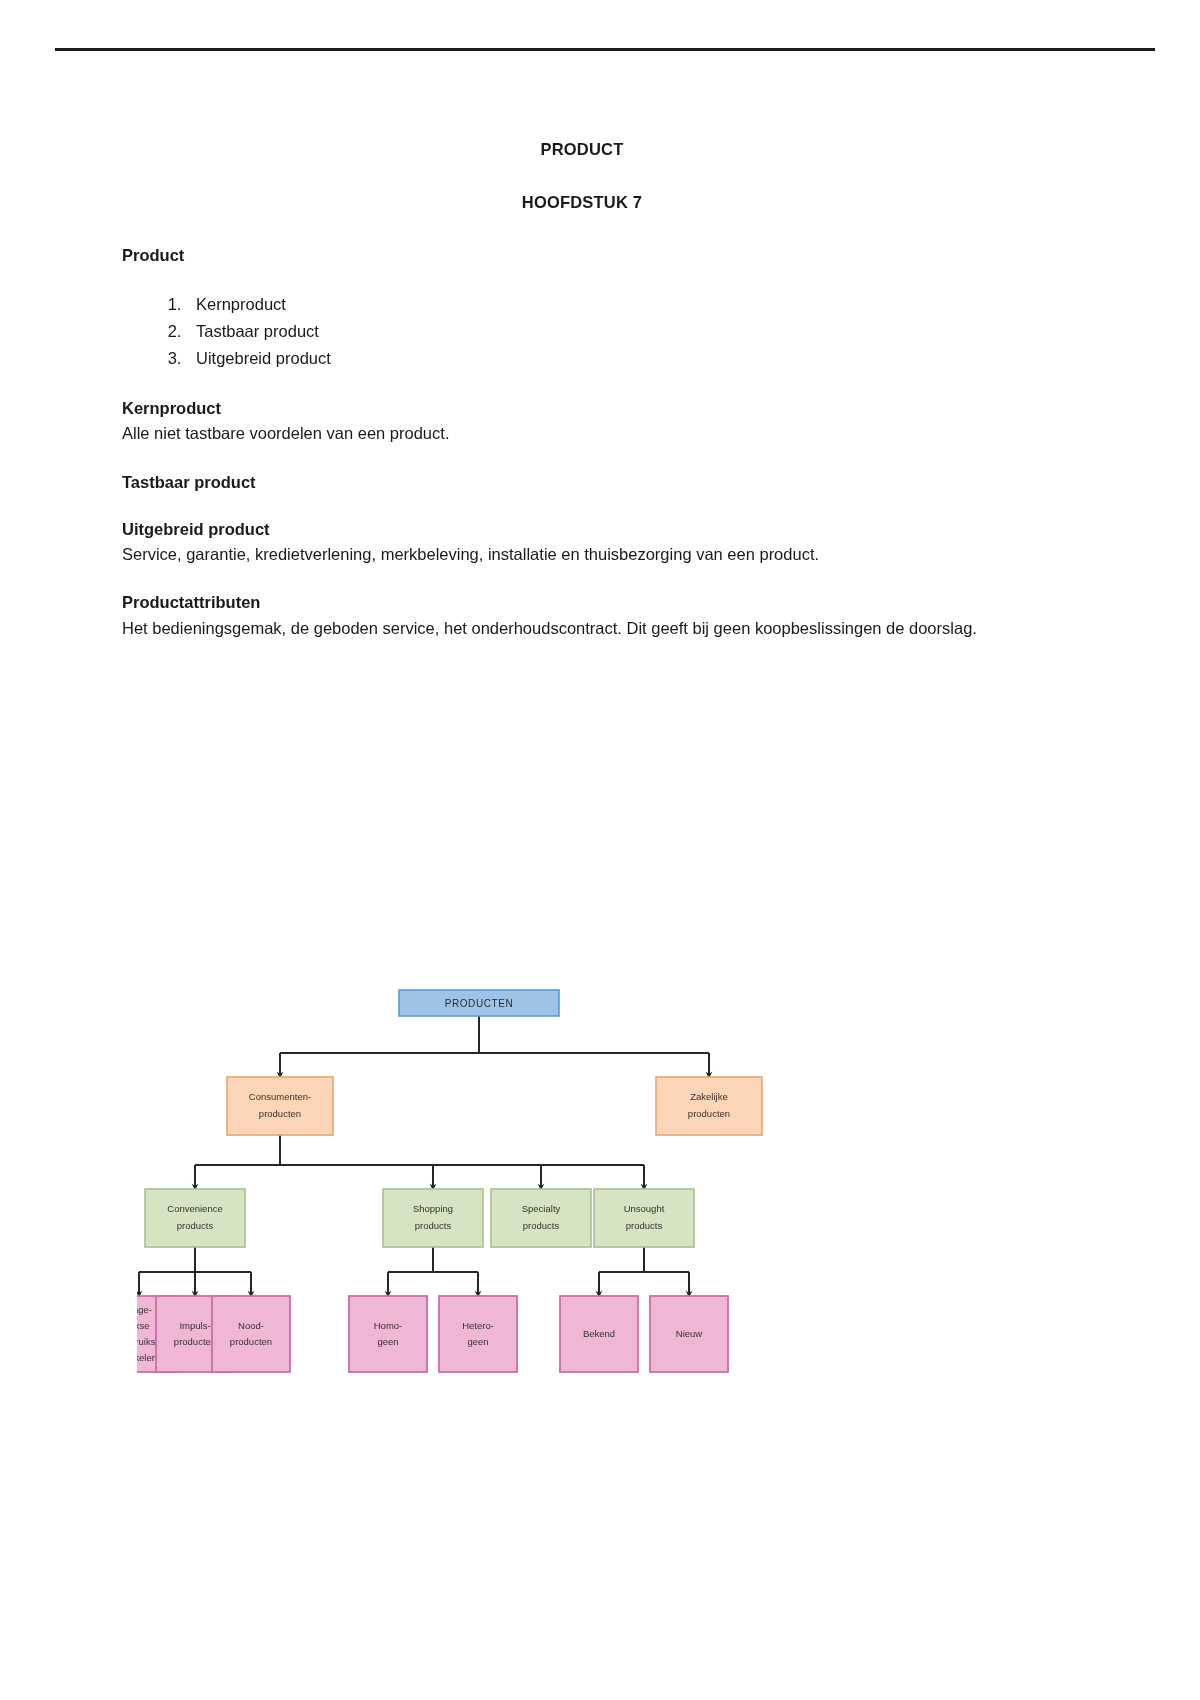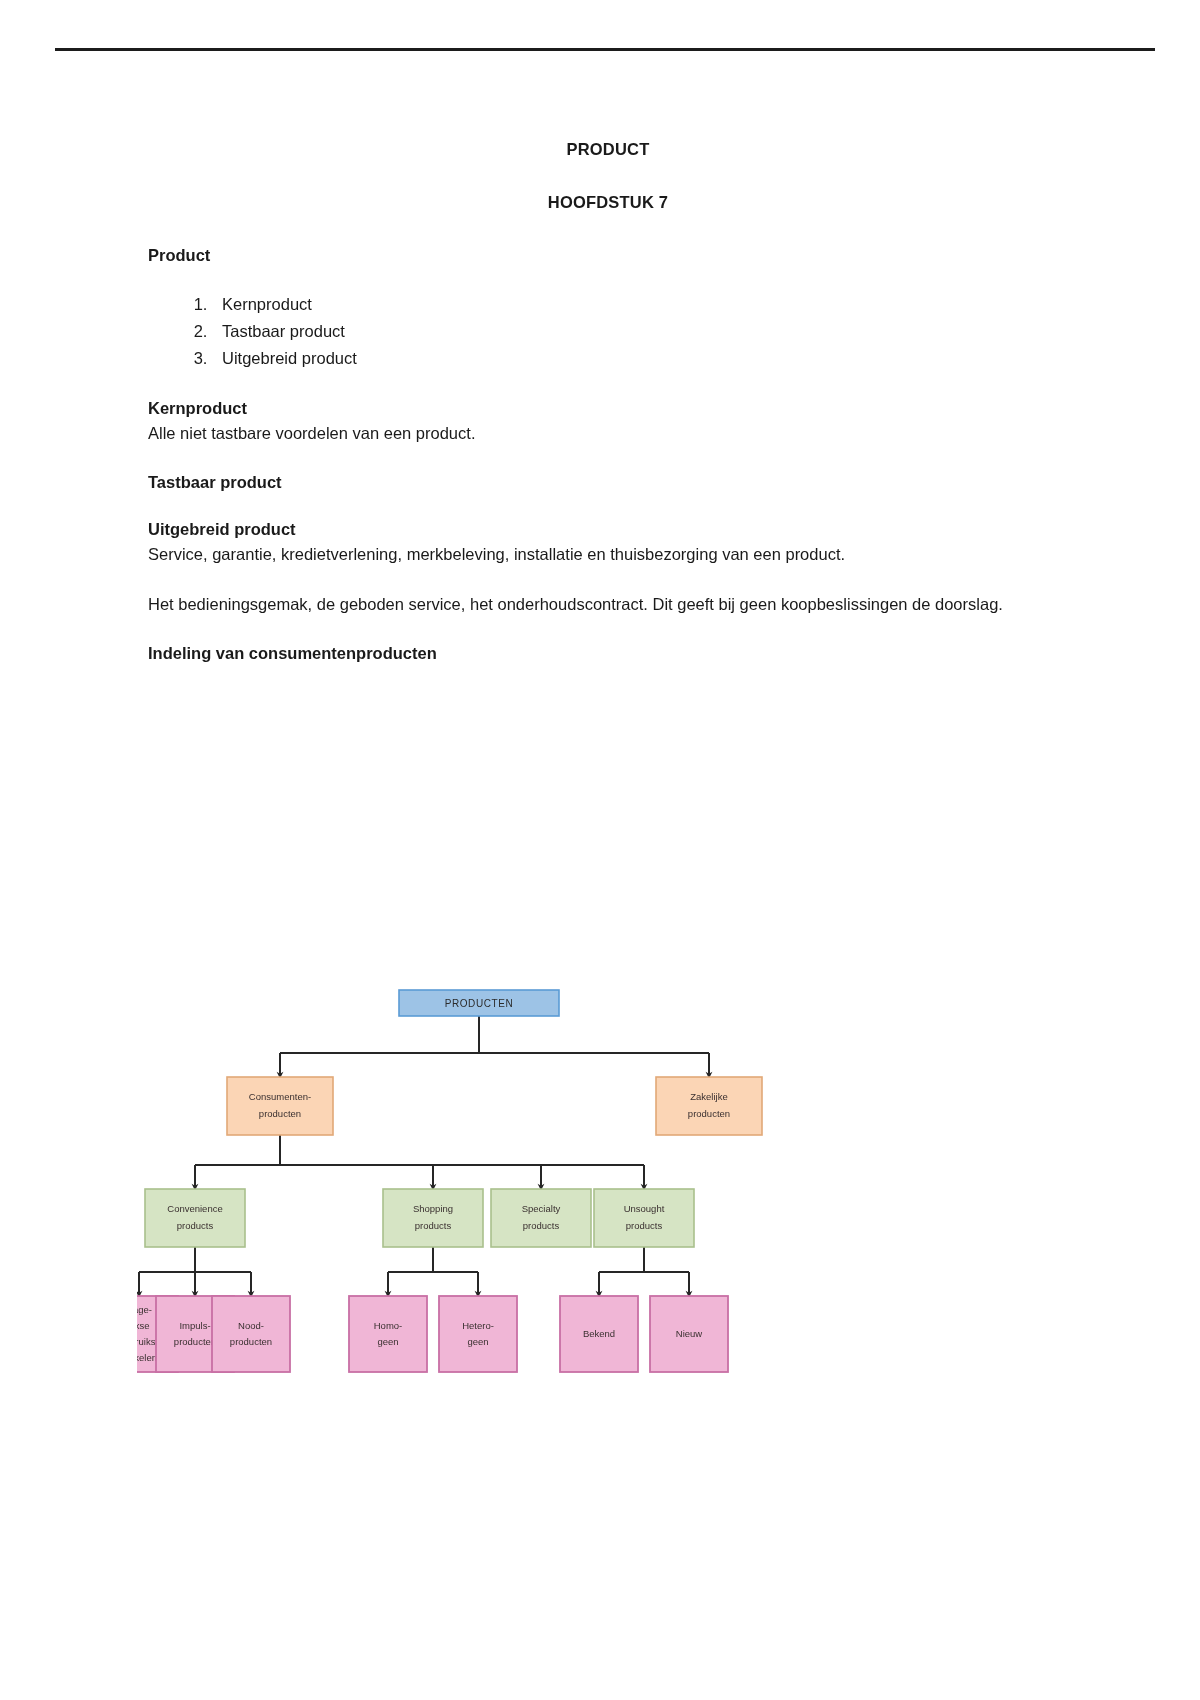--- a/index.html
+++ b/index.html
@@ -29,21 +29,21 @@
     left: 55px;
     top: 48px;
     width: 1100px;
     height: 0;
     border-top: 3px solid #1c1c1c;
   }
 
   
   .content {
     position: absolute;
-    left: 148px;
+    left: 122px;
     top: 138px;
     width: 920px;
   }
 
   .doc-title {
     text-align: center;
     font-weight: bold;
     font-size: 16.5px;
     letter-spacing: .2px;
     margin: 0 0 0 0;
@@ -149,26 +149,24 @@
     <div class="blk">
       <h2 class="heading">Tastbaar product</h2>
     </div>
 
     <div class="blk">
       <h2 class="heading">Uitgebreid product</h2>
       <p class="para blk-tight">Service, garantie, kredietverlening, merkbeleving, installatie en thuisbezorging van een product.</p>
     </div>
 
     <div class="blk">
+      <h2 class="heading">Productattributen</h2>
       <p class="para blk-tight">Het bedieningsgemak, de geboden service, het onderhoudscontract. Dit geeft bij geen koopbeslissingen de doorslag.</p>
     </div>
 
-    <div class="blk">
-      <h2 class="heading">Indeling van consumentenproducten</h2>
-    </div>
 
   </div>
 
   <div class="diagram-wrap">
     <svg class="diagram-svg" viewBox="0 0 685 430" xmlns="http://www.w3.org/2000/svg">
 
       <defs>
         <marker id="arrowhead" markerWidth="8" markerHeight="8" refX="3.6" refY="4" orient="auto" markerUnits="userSpaceOnUse">
           <path d="M0.4,0.6 L7,4 L0.4,7.4 L2.4,4 Z" fill="#262626"></path>
         </marker>

